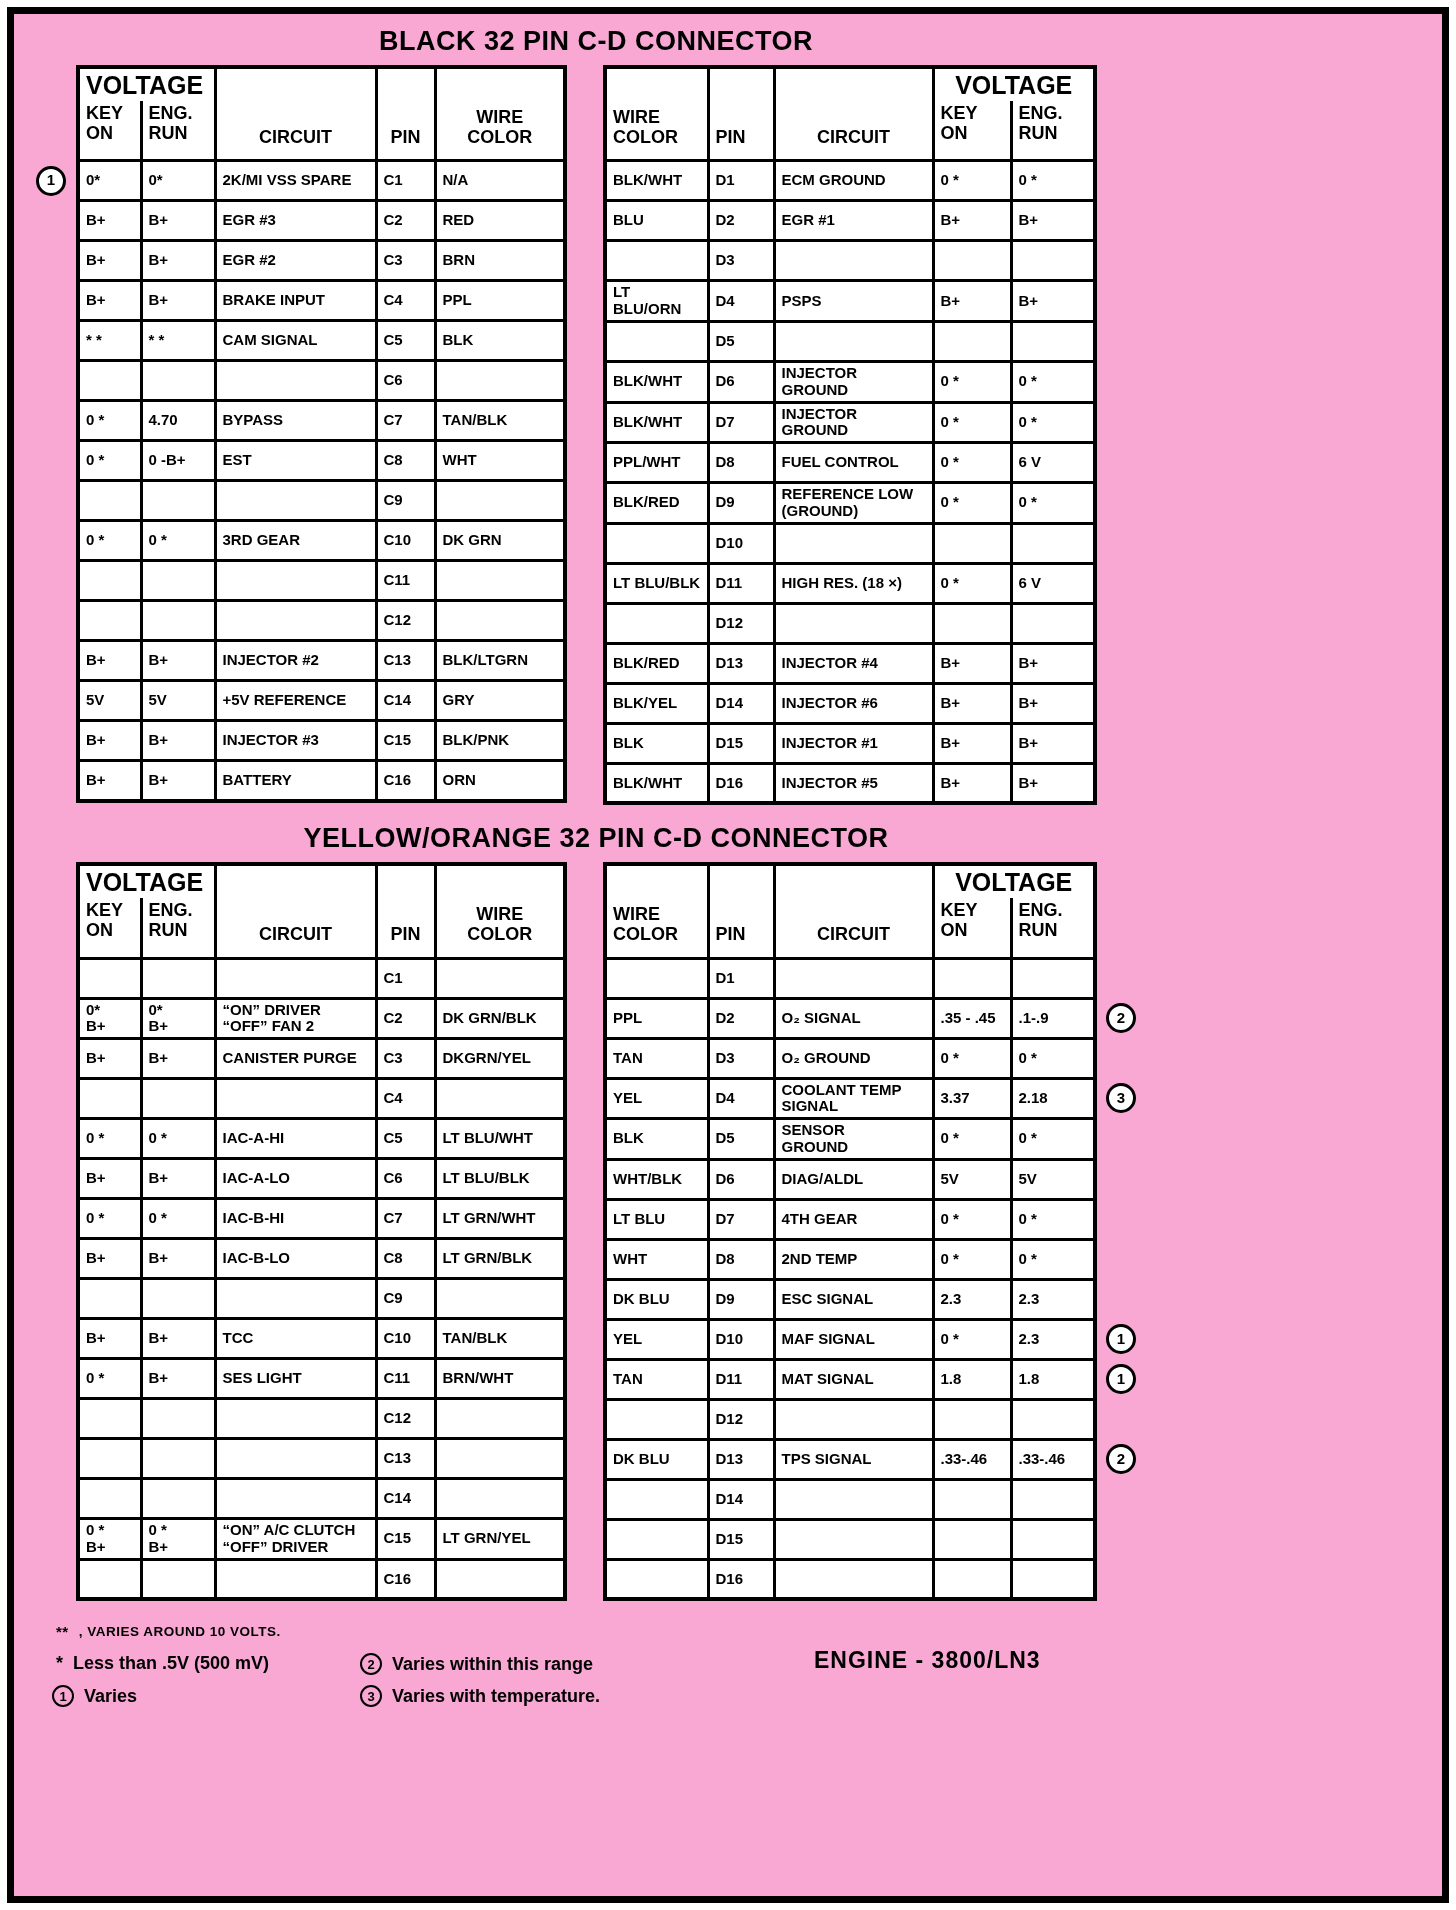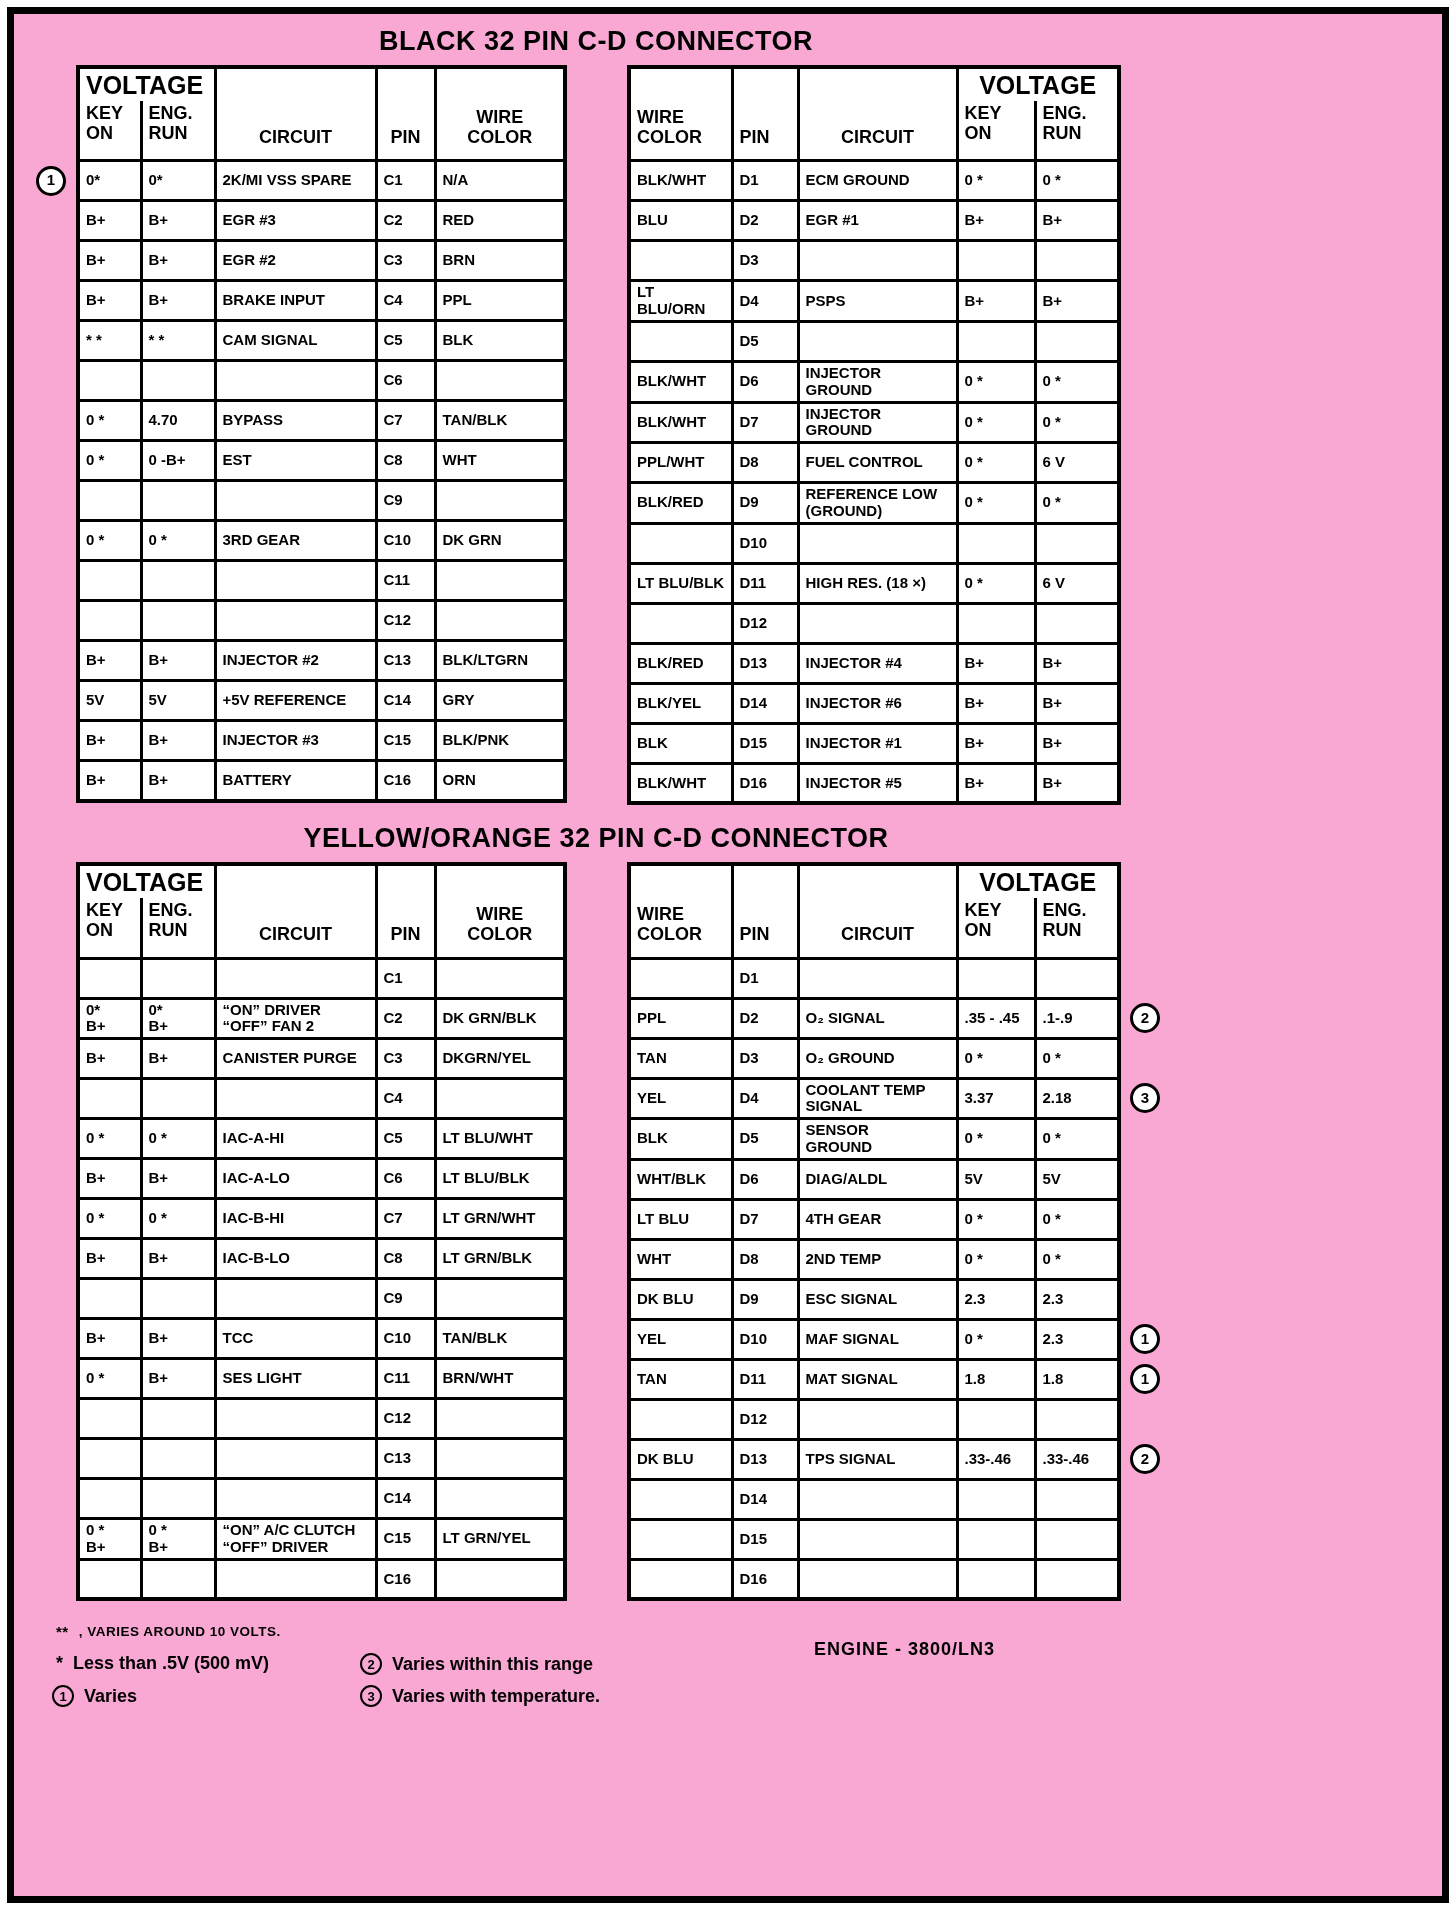--- a/index.html
+++ b/index.html
@@ -14,21 +14,21 @@
     border:7px solid #000; background:#f9a8d4;
   }
   .content { position:relative; width:100%; height:100%; padding-top:8px; }
 
   .page-title {
     width:1040px; margin:4px 0 8px 62px; text-align:center;
     font-size:27px; letter-spacing:0.5px; white-space:nowrap;
   }
   .page-title.second { margin-top:18px; }
 
-  .tables-row { display:flex; margin-left:62px; gap:60px; align-items:flex-start; }
+  .tables-row { display:flex; margin-left:62px; gap:36px; align-items:flex-start; }
 
   table { border-collapse:collapse; border:4px solid #000; table-layout:fixed; background:#fff; }
   th, td {
     border:3px solid #000; padding:2px 6px; font-size:15px; line-height:1.12;
     white-space:pre-line; vertical-align:middle; text-align:left;
   }
   td { height:40px; position:relative; }
 
   th.voltage { font-size:25px; border-bottom:none; vertical-align:top; padding-top:2px; }
   th.voltage.center { text-align:center; }
@@ -50,21 +50,21 @@
   .fn-line1 { top:0; left:14px; font-size:13.5px; letter-spacing:0.5px; }
   .fn-line1 .fn-sym { font-size:15px; }
   .fn-star  { top:30px; left:14px; font-size:18px; }
   .fn-n1    { top:62px; left:10px; font-size:18px; }
   .fn-n2    { top:30px; left:318px; font-size:18px; }
   .fn-n3    { top:62px; left:318px; font-size:18px; }
   .circle {
     display:inline-flex; width:22px; height:22px; border:2.5px solid #000; border-radius:50%;
     align-items:center; justify-content:center; font-size:13px; flex:0 0 auto;
   }
-  .engine { position:absolute; top:16px; left:772px; font-size:18px; letter-spacing:1px; white-space:nowrap; }
+  .engine { position:absolute; top:24px; left:772px; font-size:23px; letter-spacing:1px; white-space:nowrap; }
 </style>
 </head>
 <body>
 
 <div class="sheet">
   <div class="content">
 
     <div class="page-title">BLACK 32 PIN C-D CONNECTOR</div>
 
     <div class="tables-row">

